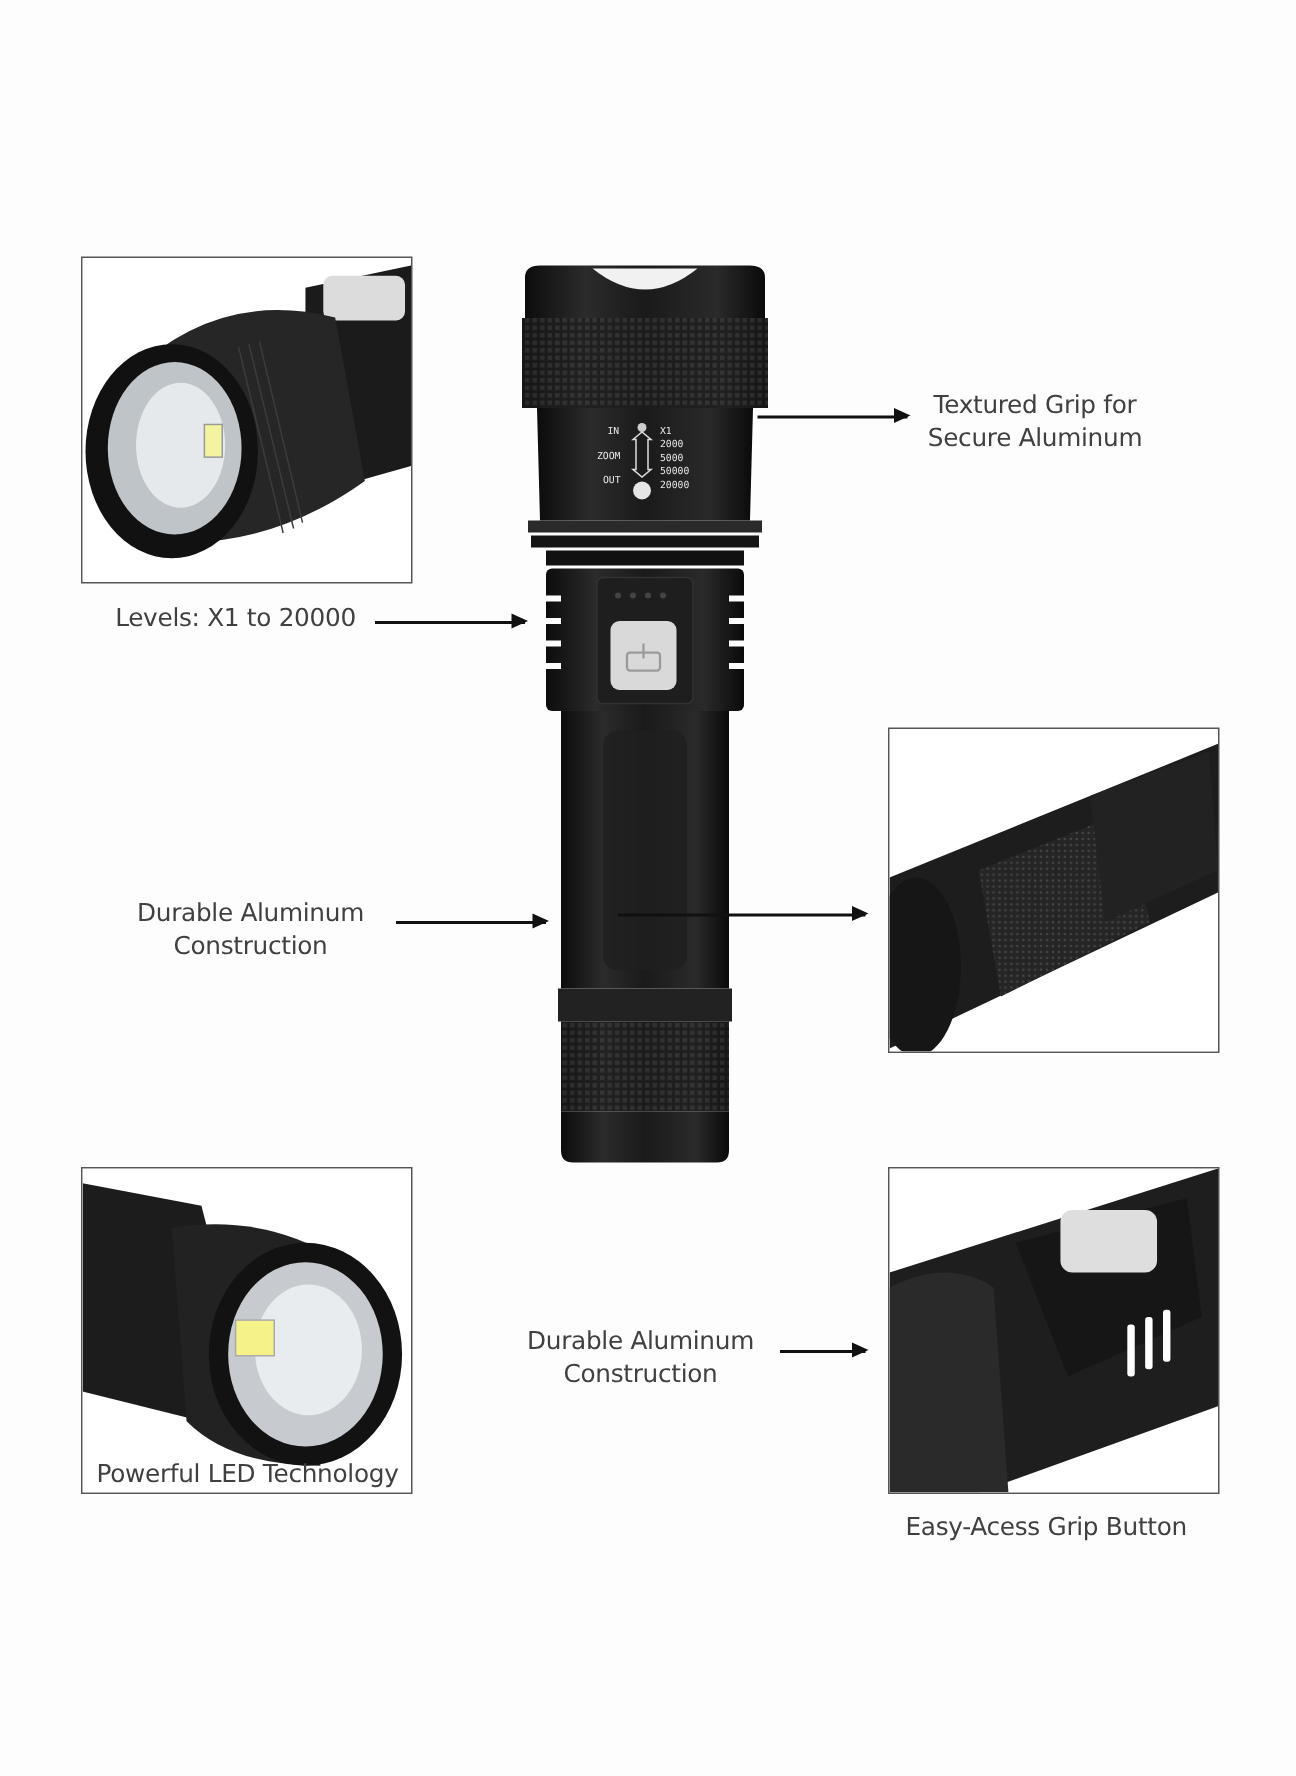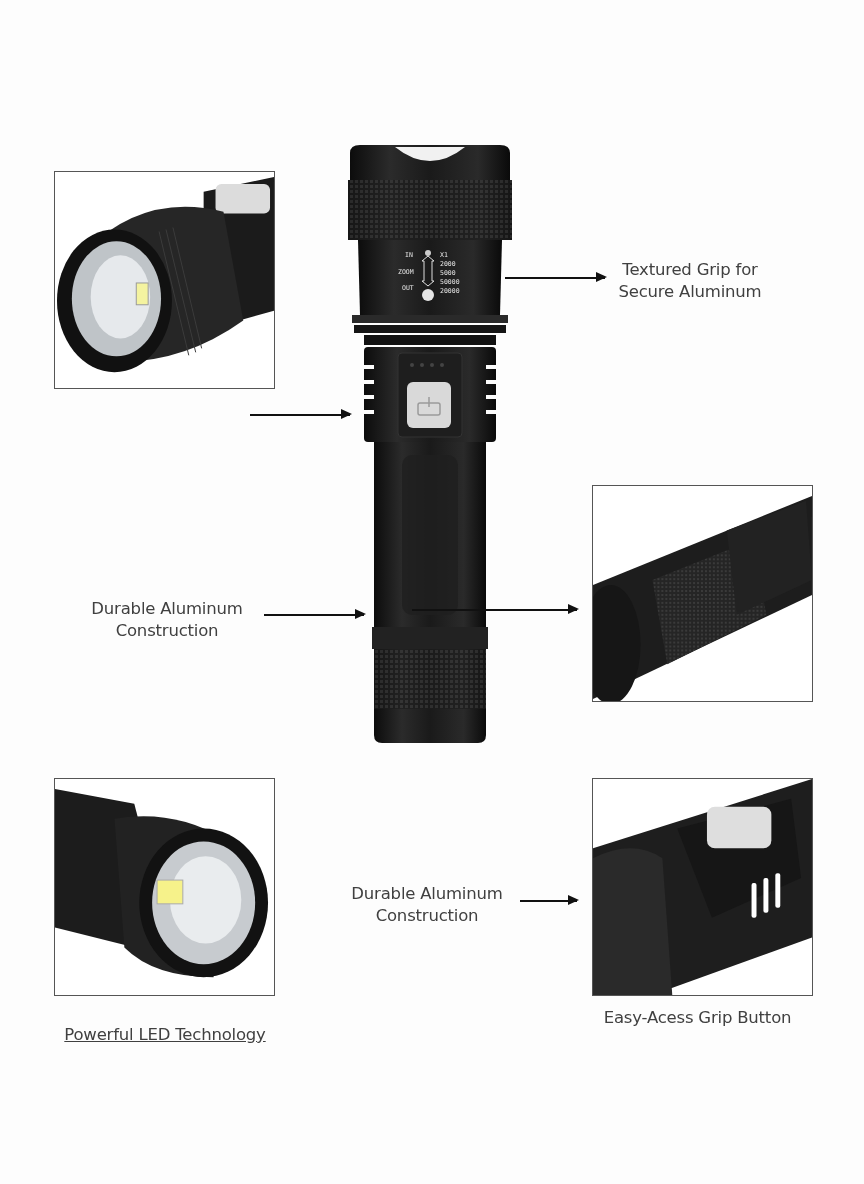--- a/index.html
+++ b/index.html
@@ -7,21 +7,21 @@
   .abs{position:absolute;}
   .label{position:absolute;color:#404040;font-size:16.5px;line-height:22px;text-align:center;font-weight:500;letter-spacing:-0.2px;}
   .arrow{position:absolute;height:1.5px;background:#111;}
   .arrow::after{content:"";position:absolute;right:-2px;top:-5px;border-left:11px solid #111;border-top:5.5px solid transparent;border-bottom:5.5px solid transparent;}
   .inset{position:absolute;border:1.5px solid #555;background:#fff;overflow:hidden;box-sizing:border-box;}
   .inset svg{display:block;width:100%;height:100%;}
 </style>
 </head>
 <body>
 
-<div class="abs" style="left:340px;top:135px;width:180px;height:620px;">
+<div class="abs" style="left:340px;top:167px;width:180px;height:620px;">
   <svg viewBox="0 0 180 620" width="180" height="620">
     <defs>
       <linearGradient id="metal" x1="0" x2="1" y1="0" y2="0">
         <stop offset="0" stop-color="#0c0c0c"></stop>
         <stop offset="0.25" stop-color="#2b2b2b"></stop>
         <stop offset="0.5" stop-color="#1a1a1a"></stop>
         <stop offset="0.8" stop-color="#2a2a2a"></stop>
         <stop offset="1" stop-color="#0a0a0a"></stop>
       </linearGradient>
       <pattern id="knurl" width="5" height="5" patternUnits="userSpaceOnUse">
@@ -149,30 +149,31 @@
   </svg>
 </div>
 
 <div class="arrow" style="left:505px;top:277px;width:100px;"></div>
 <div class="label" style="left:600px;top:259px;width:180px;">
   <div>Textured Grip for</div>
   <div>Secure Aluminum</div>
 </div>
 
 <div class="label" style="left:62px;top:401px;width:190px;">
+  <div>Levels: X1 to 20000</div>
 </div>
 <div class="arrow" style="left:250px;top:414px;width:100px;"></div>
 
 <div class="label" style="left:72px;top:598px;width:190px;">
   <div>Durable Aluminum</div>
   <div>Construction</div>
 </div>
 <div class="arrow" style="left:264px;top:614px;width:100px;"></div>
 <div class="arrow" style="left:412px;top:609px;width:165px;"></div>
 
 <div class="label" style="left:332px;top:883px;width:190px;">
   <div>Durable Aluminum</div>
   <div>Construction</div>
 </div>
 <div class="arrow" style="left:520px;top:900px;width:57px;"></div>
 
-<div class="label" style="left:40px;top:1024px;width:250px;text-decoration:underline;">Powerful LED Technology</div>
+<div class="label" style="left:40px;top:972px;width:250px;">Powerful LED Technology</div>
 <div class="label" style="left:575px;top:1007px;width:245px;">Easy-Acess Grip Button</div>
 
 </body></html>

